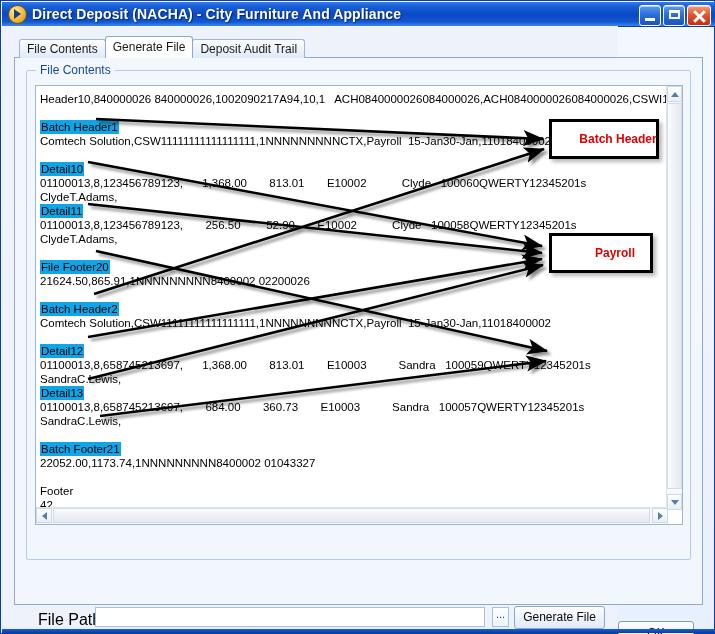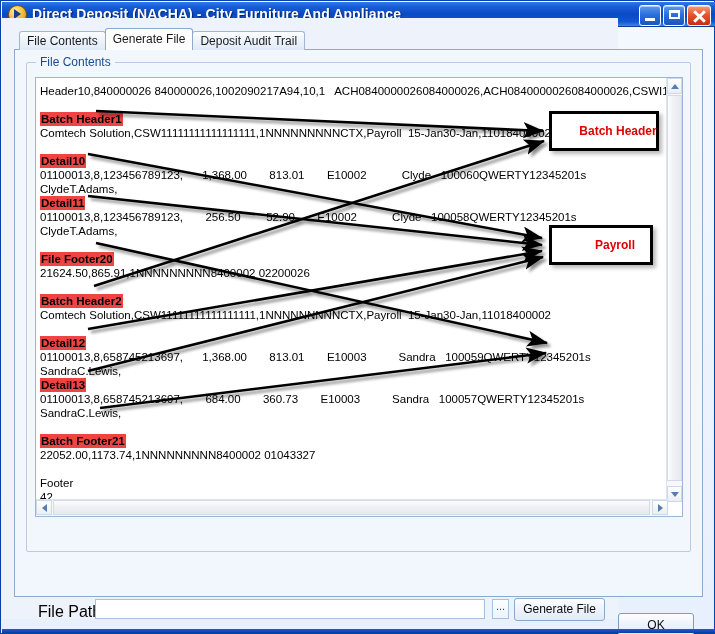--- a/index.html
+++ b/index.html
@@ -104,21 +104,21 @@
     left: 4px; top: 9px;
     width: 15px; height: 3px;
     background: #ffffff;
   }
   .tb-btn .glyph-x1 { transform: rotate(45deg); }
   .tb-btn .glyph-x2 { transform: rotate(-45deg); }
 
   
   .client {
     position: absolute;
-    left: 1px; top: 17px;
+    left: 1px; top: 25px;
     width: 616px; height: 601px;
     background: #eef3fb;
   }
 
   
   .tabstrip {
     position: absolute;
     left: 17px; top: 11px;
     height: 21px;
     display: flex;
@@ -201,24 +201,23 @@
   }
   .cl {
     font-family: "Liberation Sans", sans-serif;
     font-size: 11.5px;
     line-height: 14px;
     color: #000000;
     white-space: pre;
     height: 14px;
   }
   .cl.tag {
-    background: #ef4444;
+    background: #0ea5e9;
     display: inline-block;
     padding: 0 1px;
-    font-weight: bold;
   }
   .cl-row { height: 14px; white-space: pre; }
 
   
   .vscroll {
     position: absolute;
     right: 0px; top: 0px;
     width: 15px; height: 424px;
     background: #f6f8fb;
     border-left: 1px solid #dce4ef;

